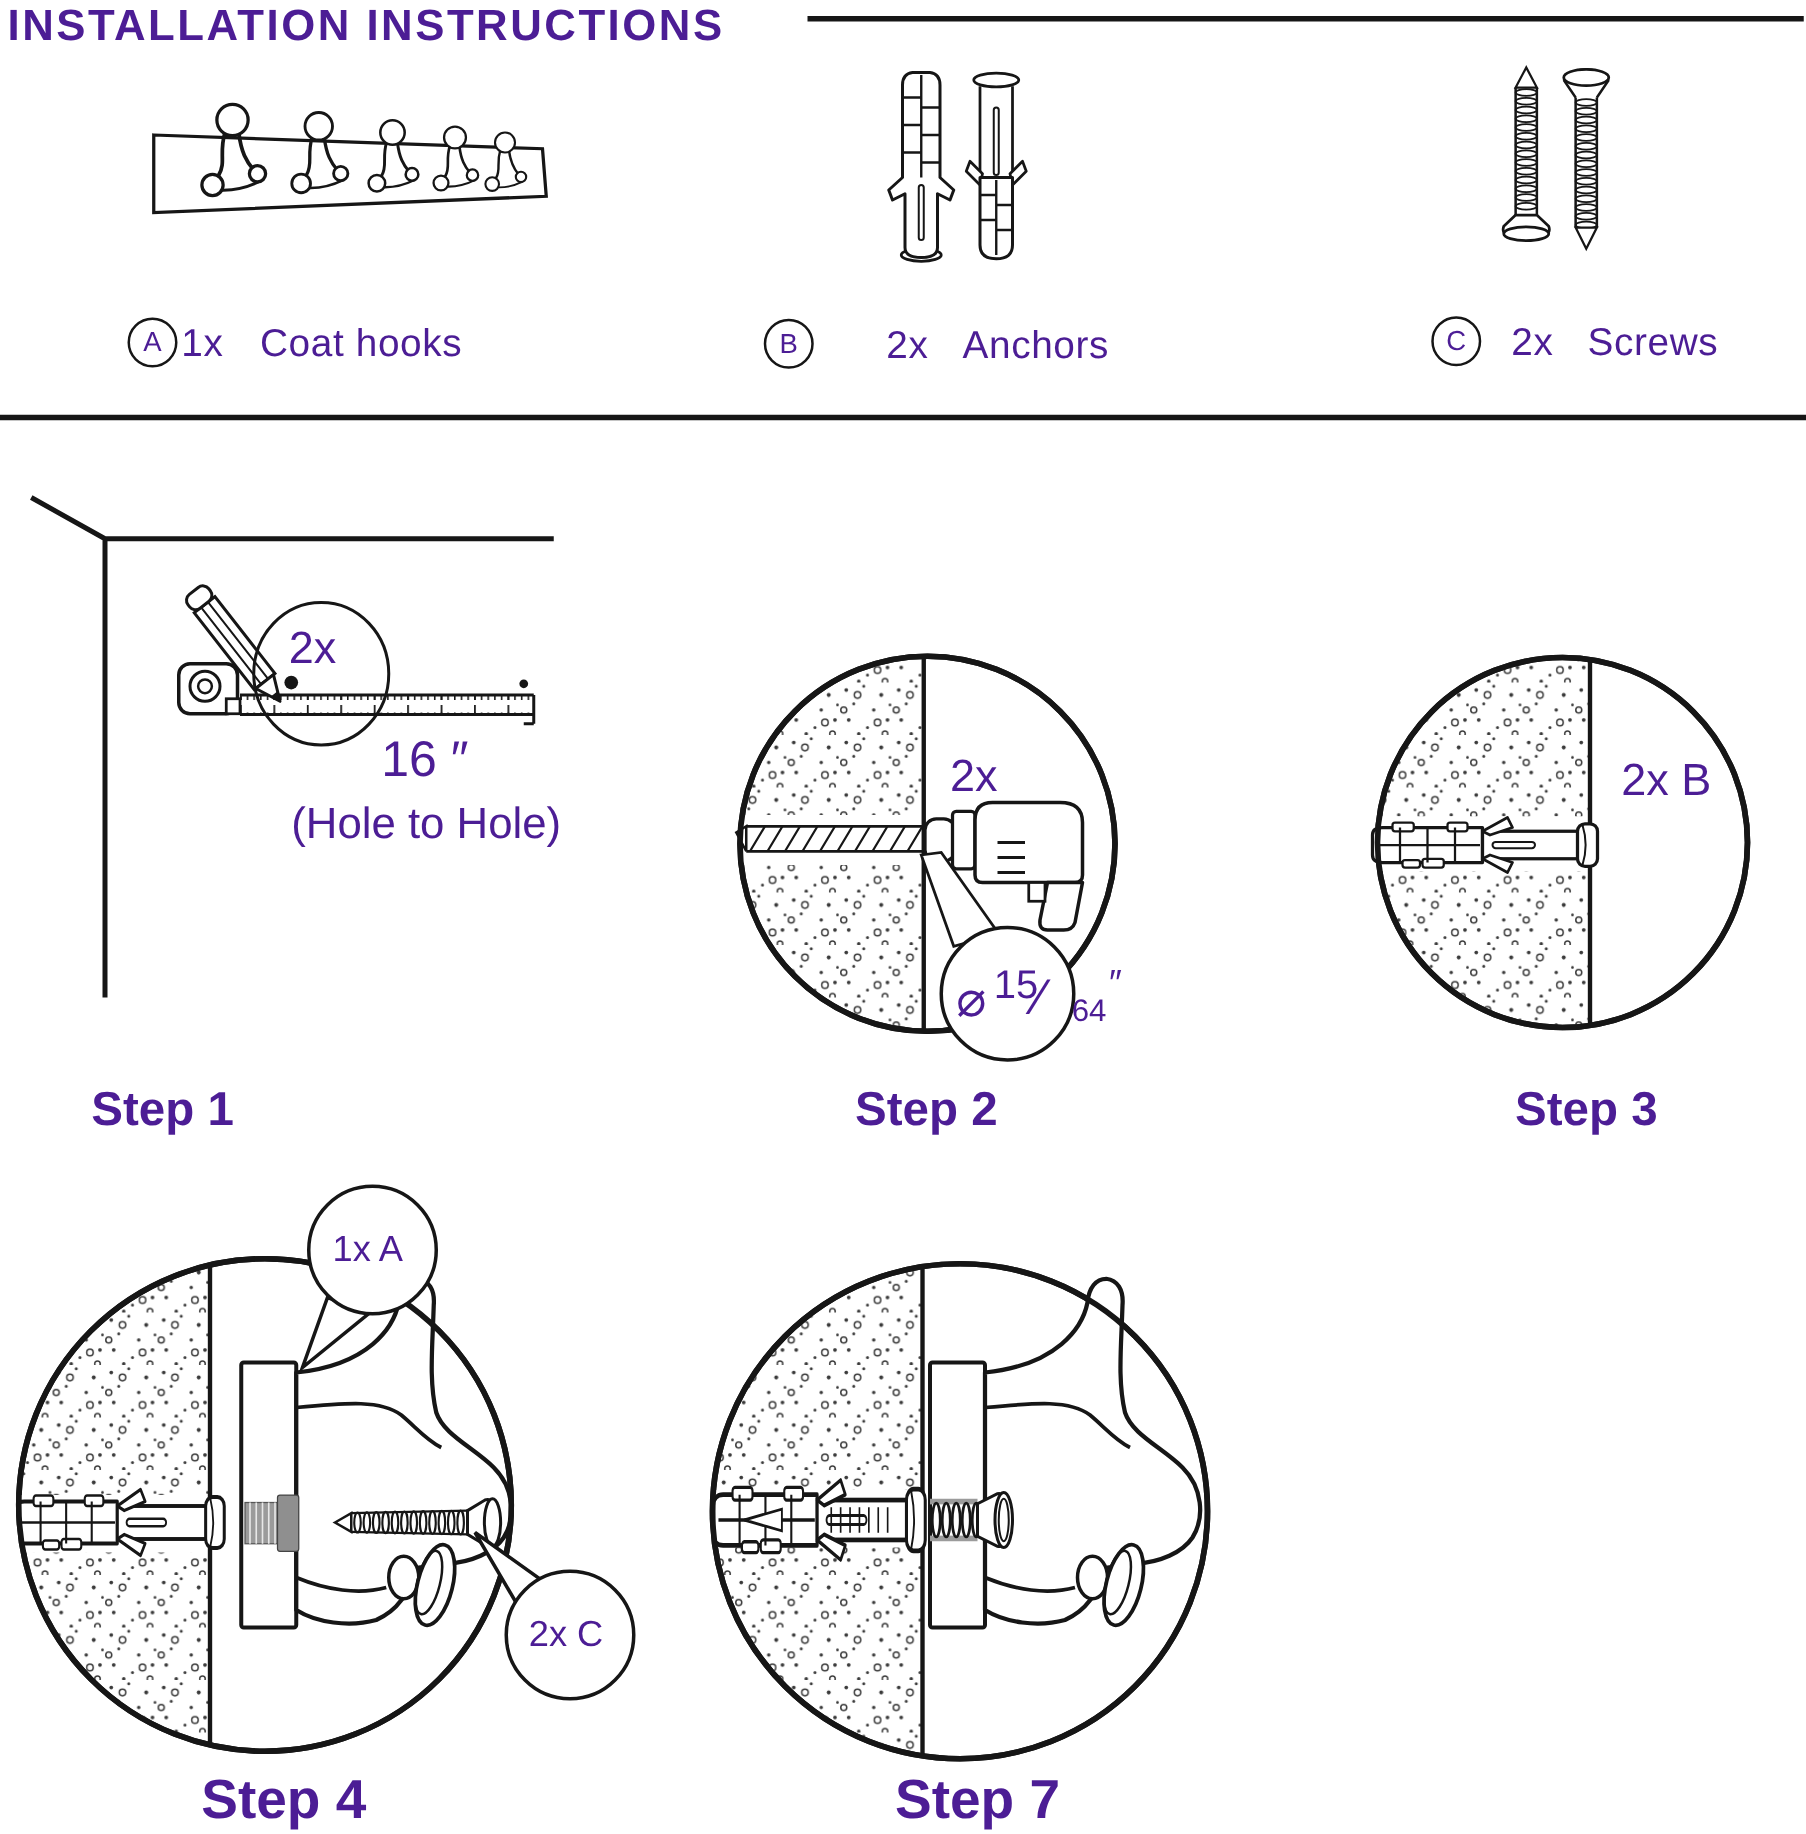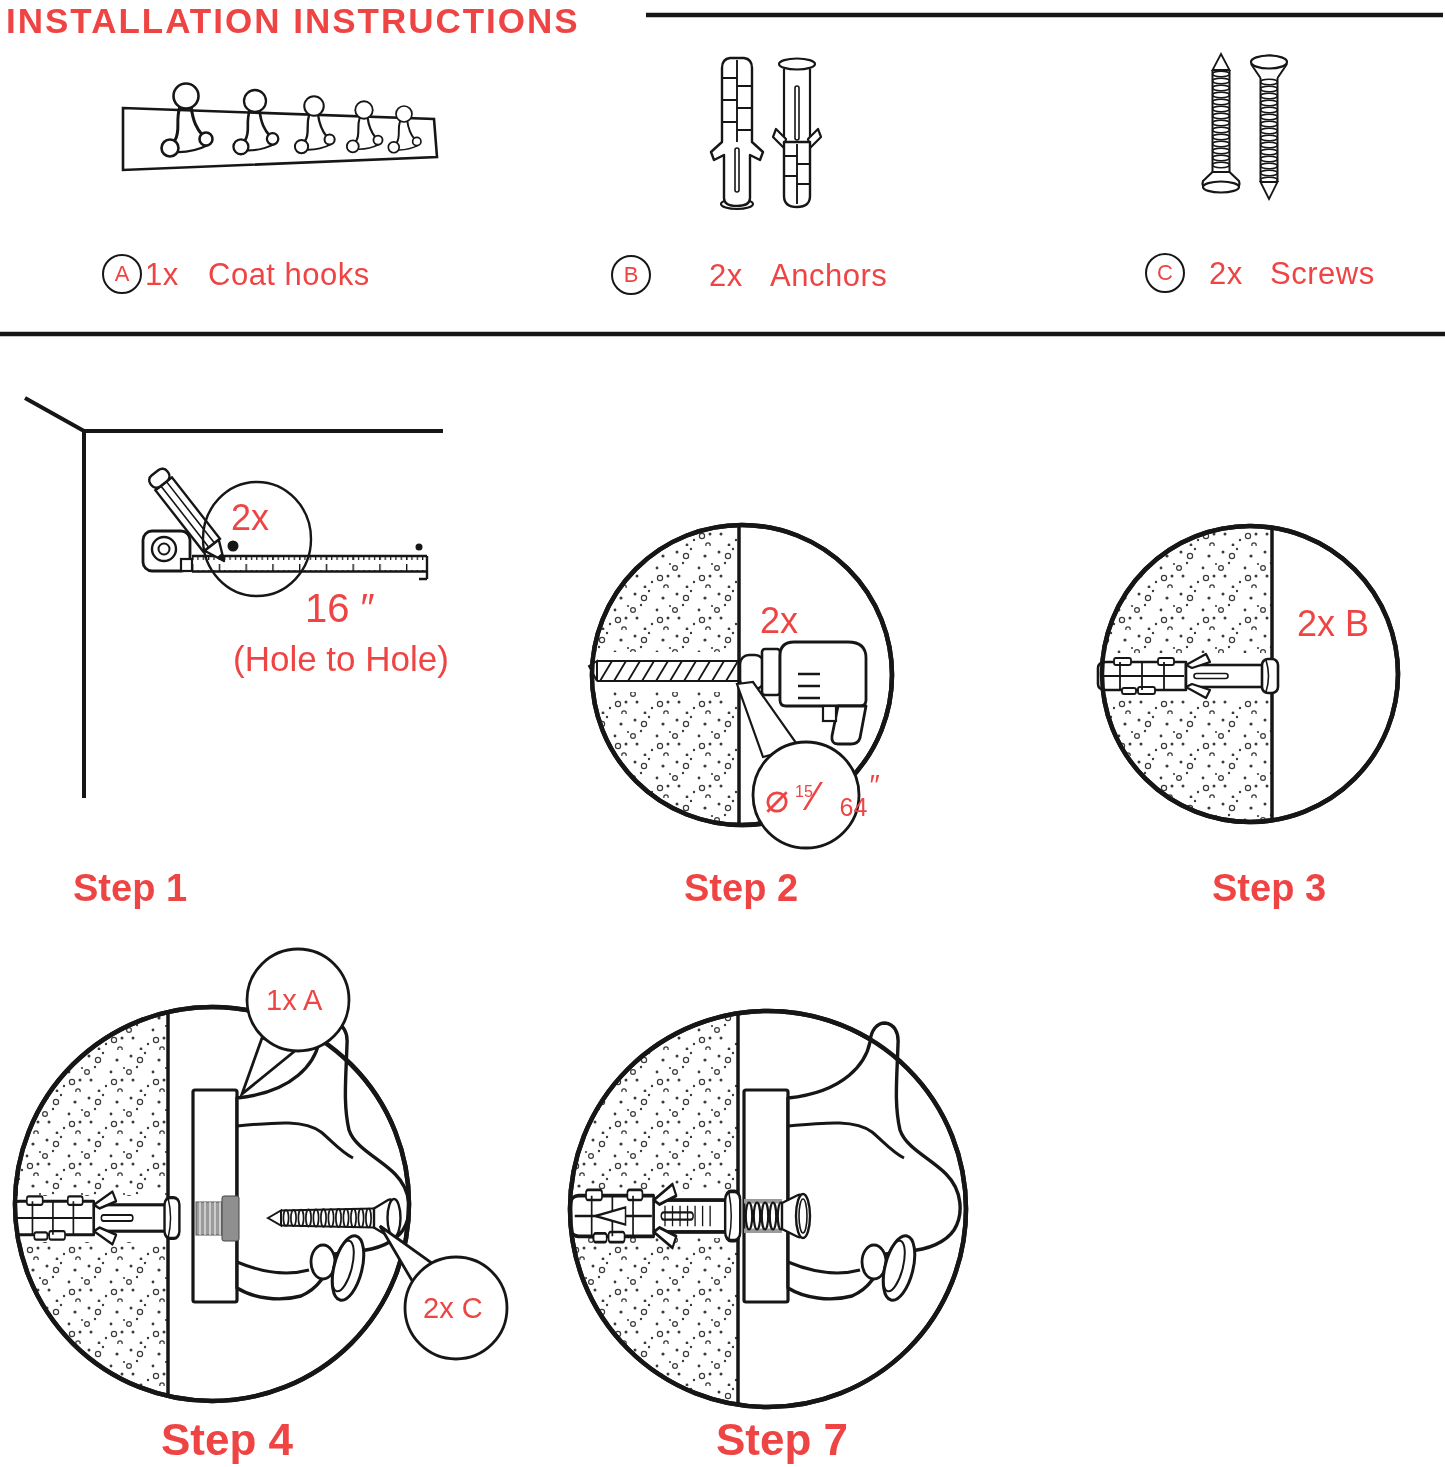--- a/index.html
+++ b/index.html
@@ -1,30 +1,30 @@
 <!DOCTYPE html>
 <html><head>
 <meta charset="utf-8">
 <style>
   html,body{margin:0;padding:0;background:#fff;}
   .page{position:relative;width:1445px;height:1467px;background:#fff;overflow:hidden;
         font-family:"Liberation Sans","DejaVu Sans",sans-serif;color:#161616;}
   svg.art{position:absolute;left:0;top:0;}
-  .t{position:absolute;white-space:nowrap;color:#ef4444;line-height:1.1;}
+  .t{position:absolute;white-space:nowrap;color:#4c1d95;line-height:1.1;}
   .title{font-size:35px;font-weight:bold;letter-spacing:2px;}
   .plabel{font-size:31px;letter-spacing:.5px;}
   .circ{border:2.5px solid #161616;border-radius:50%;width:36px;height:36px;
         display:flex;align-items:center;justify-content:center;font-size:22px;}
   .steplbl{font-size:38px;font-weight:bold;}
   .steplbl2{font-size:44px;font-weight:bold;}
   .qty{font-size:36px;}
   .callout{font-size:29px;font-weight:normal;}
   .dia{font-size:0;}
   .dia .sym{font-size:40px;vertical-align:0px;}
-  .dia .num{font-size:16px;vertical-align:15px;margin-left:6px;}
+  .dia .num{font-size:32px;vertical-align:15px;margin-left:6px;}
   .dia .sl{font-size:40px;vertical-align:2px;margin:0 -2px;}
   .dia .den{font-size:25px;vertical-align:-4px;margin-left:24px;}
   .dia .unit{font-size:29px;vertical-align:17px;margin-left:2px;}
 </style>
 </head>
 <body>
 
 <div class="page">
 
 <svg class="art" width="1445" height="1467" viewBox="0 0 1445 1467">

